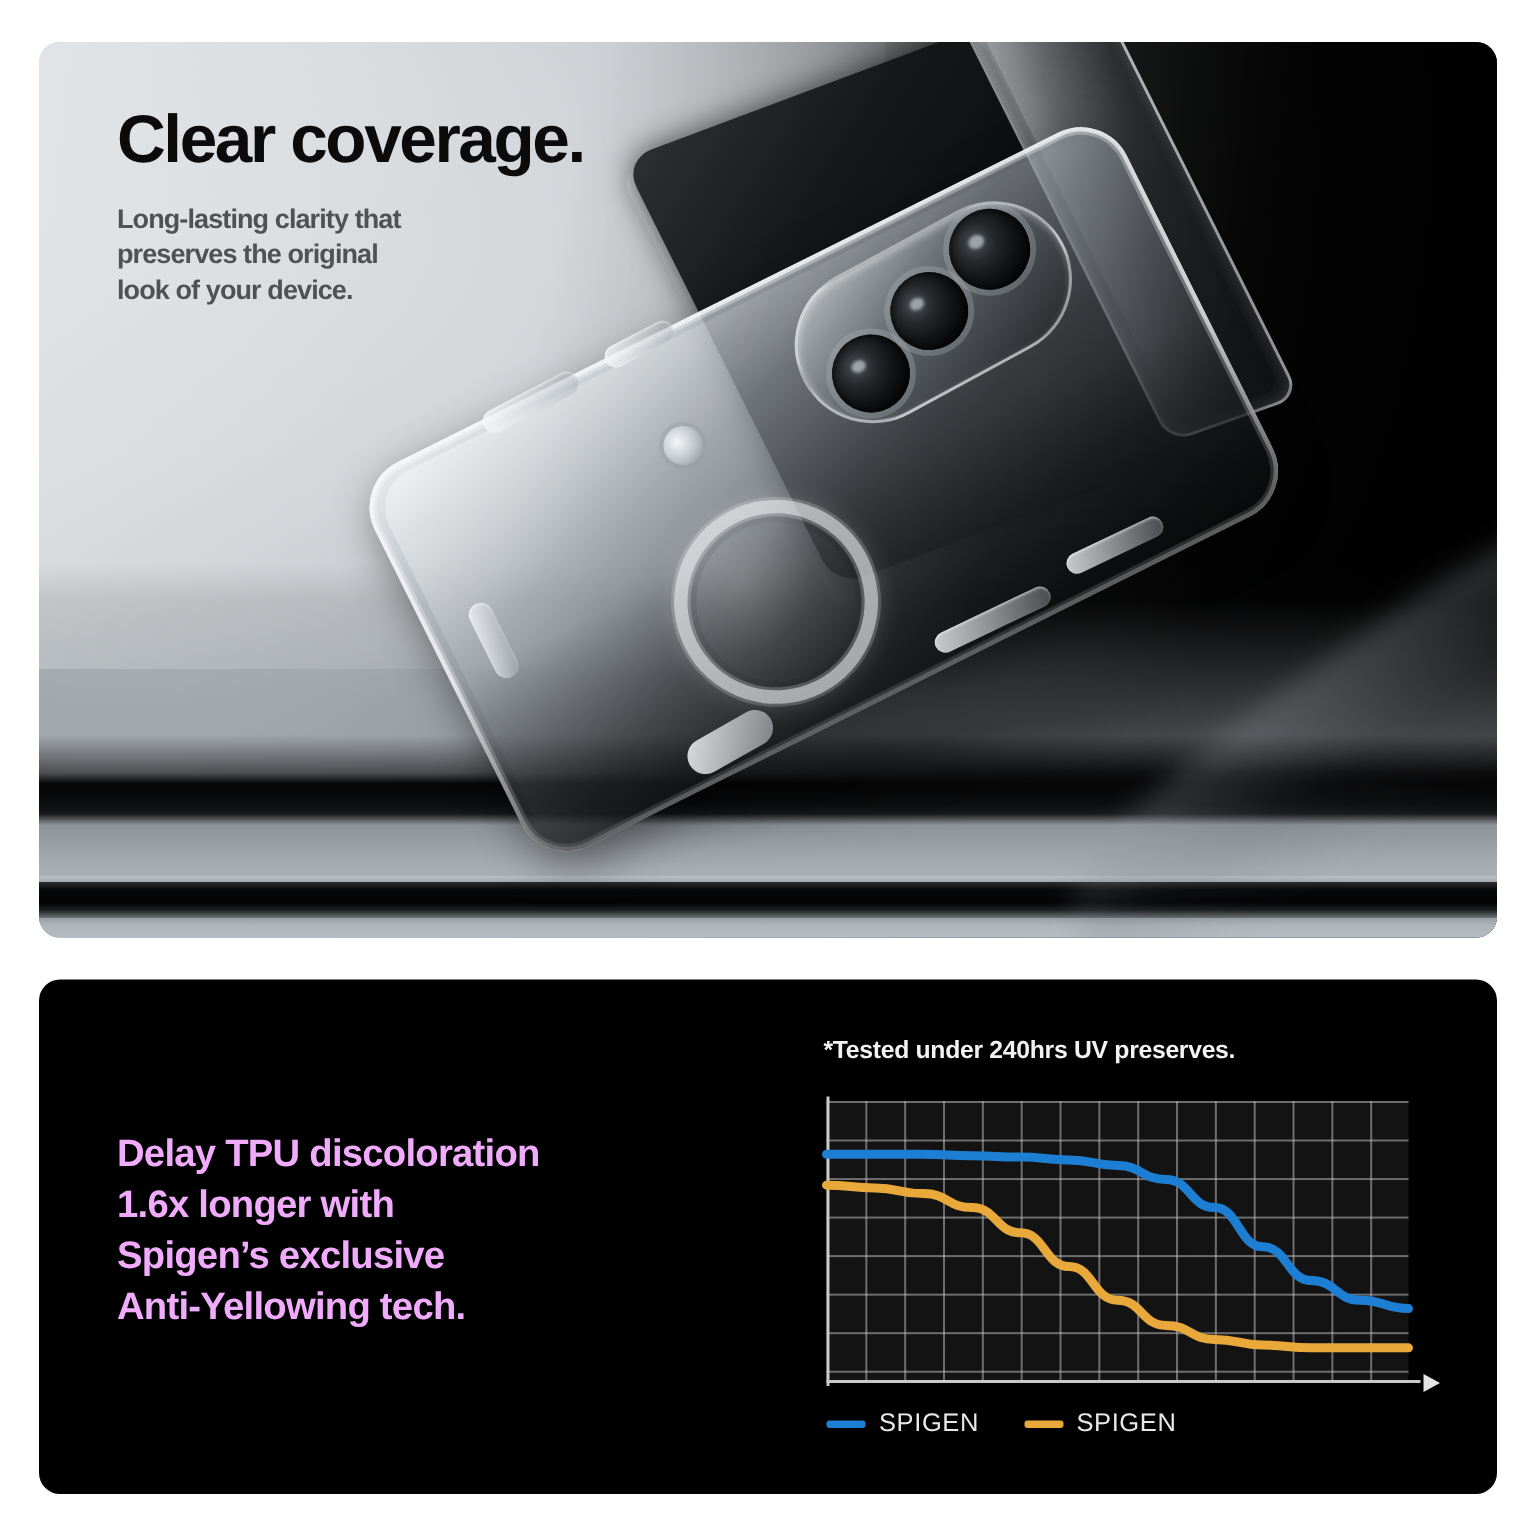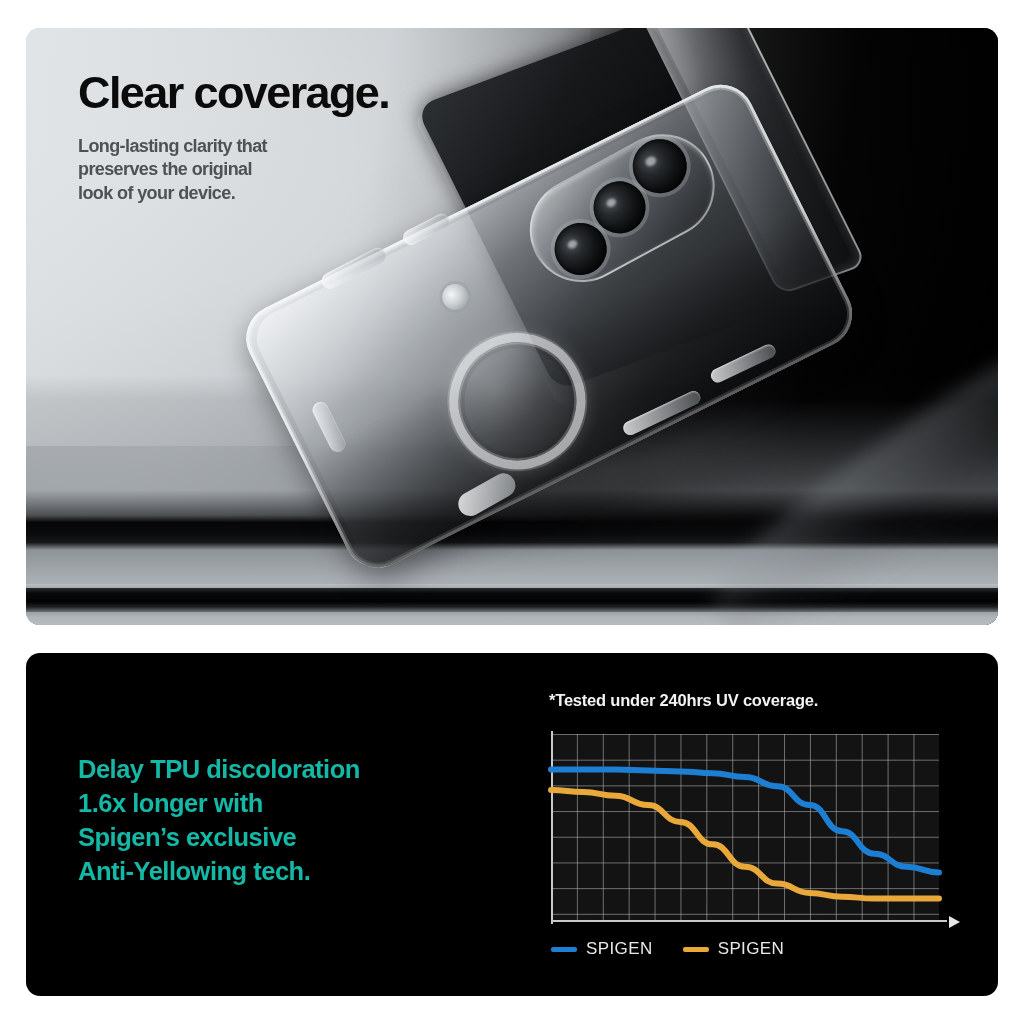--- a/index.html
+++ b/index.html
@@ -363,21 +363,21 @@
     overflow: hidden;
   }
 
   .copy-bottom {
     position: absolute;
     left: 52px;
     top: 100px;
     width: 400px;
     font-size: 25.5px;
     font-weight: 600;
-    color: #14b8a6;
+    color: #f0abfc;
     letter-spacing: -0.5px;
     line-height: 1.33;
     white-space: pre-line;
   }
 
   .chart-area {
     position: absolute;
     left: 485px;
     top: 38px;
     width: 440px;
@@ -532,21 +532,21 @@
 
   <section class="panel-bottom">
 
     <p class="copy-bottom">Delay TPU discoloration
 1.6x longer with
 Spigen’s exclusive
 Anti-Yellowing tech.</p>
 
     <div class="chart-area">
 
-      <div class="chart-note">*Tested under 240hrs UV coverage.</div>
+      <div class="chart-note">*Tested under 240hrs UV preserves.</div>
 
       <div class="plot">
         <div class="plot-grid"></div>
         <div class="axis-y"></div>
         <div class="axis-x">
           <span class="axis-arrow"></span>
         </div>
 
         <svg class="curves" viewBox="0 0 388 187" preserveAspectRatio="none">
           <path id="series-0" fill="none" stroke-width="6" stroke-linecap="round" stroke-linejoin="round" vector-effect="non-scaling-stroke" d="M 0.00 35.53 C 16.17 35.53, 16.17 35.53, 32.33 35.53 C 48.50 35.53, 48.50 35.53, 64.67 35.53 C 80.83 35.53, 80.83 36.47, 97.00 36.47 C 113.17 36.47, 113.17 37.40, 129.33 37.40 C 145.50 37.40, 145.50 39.27, 161.67 39.27 C 177.83 39.27, 177.83 43.01, 194.00 43.01 C 210.17 43.01, 210.17 52.36, 226.33 52.36 C 242.50 52.36, 242.50 71.06, 258.67 71.06 C 274.83 71.06, 274.83 97.24, 291.00 97.24 C 307.17 97.24, 307.17 119.68, 323.33 119.68 C 339.50 119.68, 339.50 132.77, 355.67 132.77 C 371.83 132.77, 371.83 138.38, 388.00 138.38" stroke="#1d7fd4"></path>

